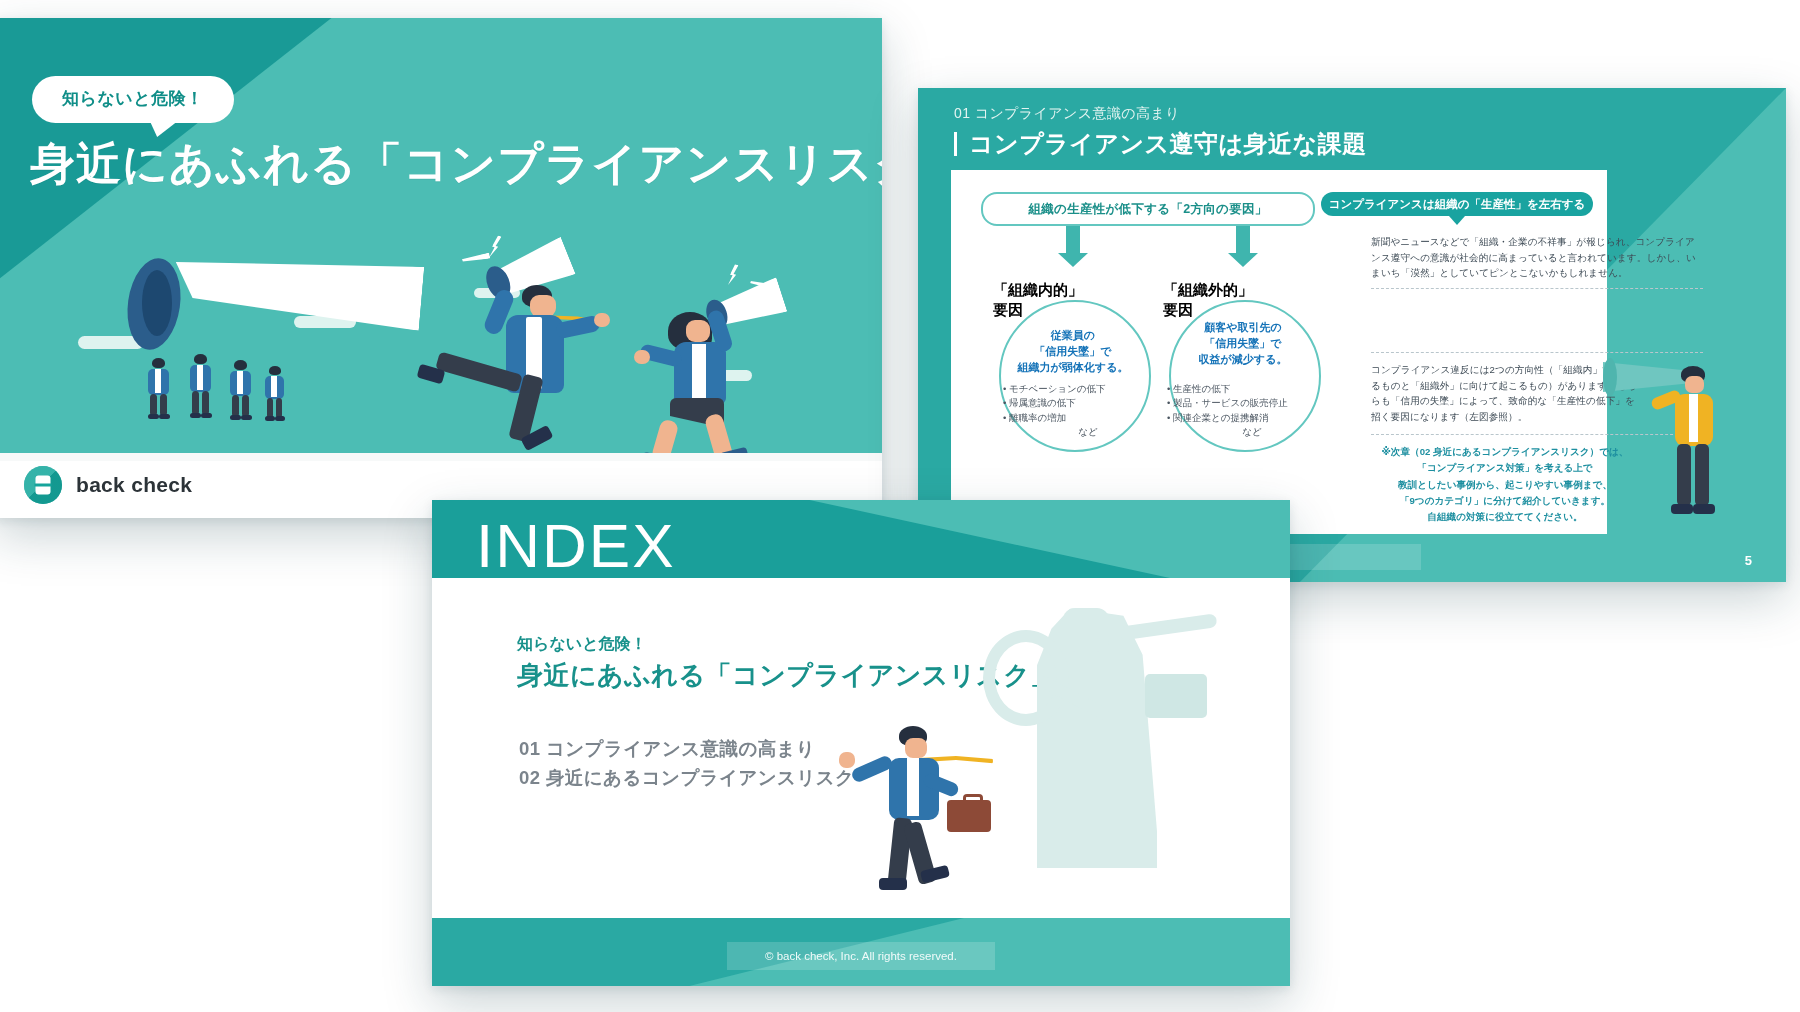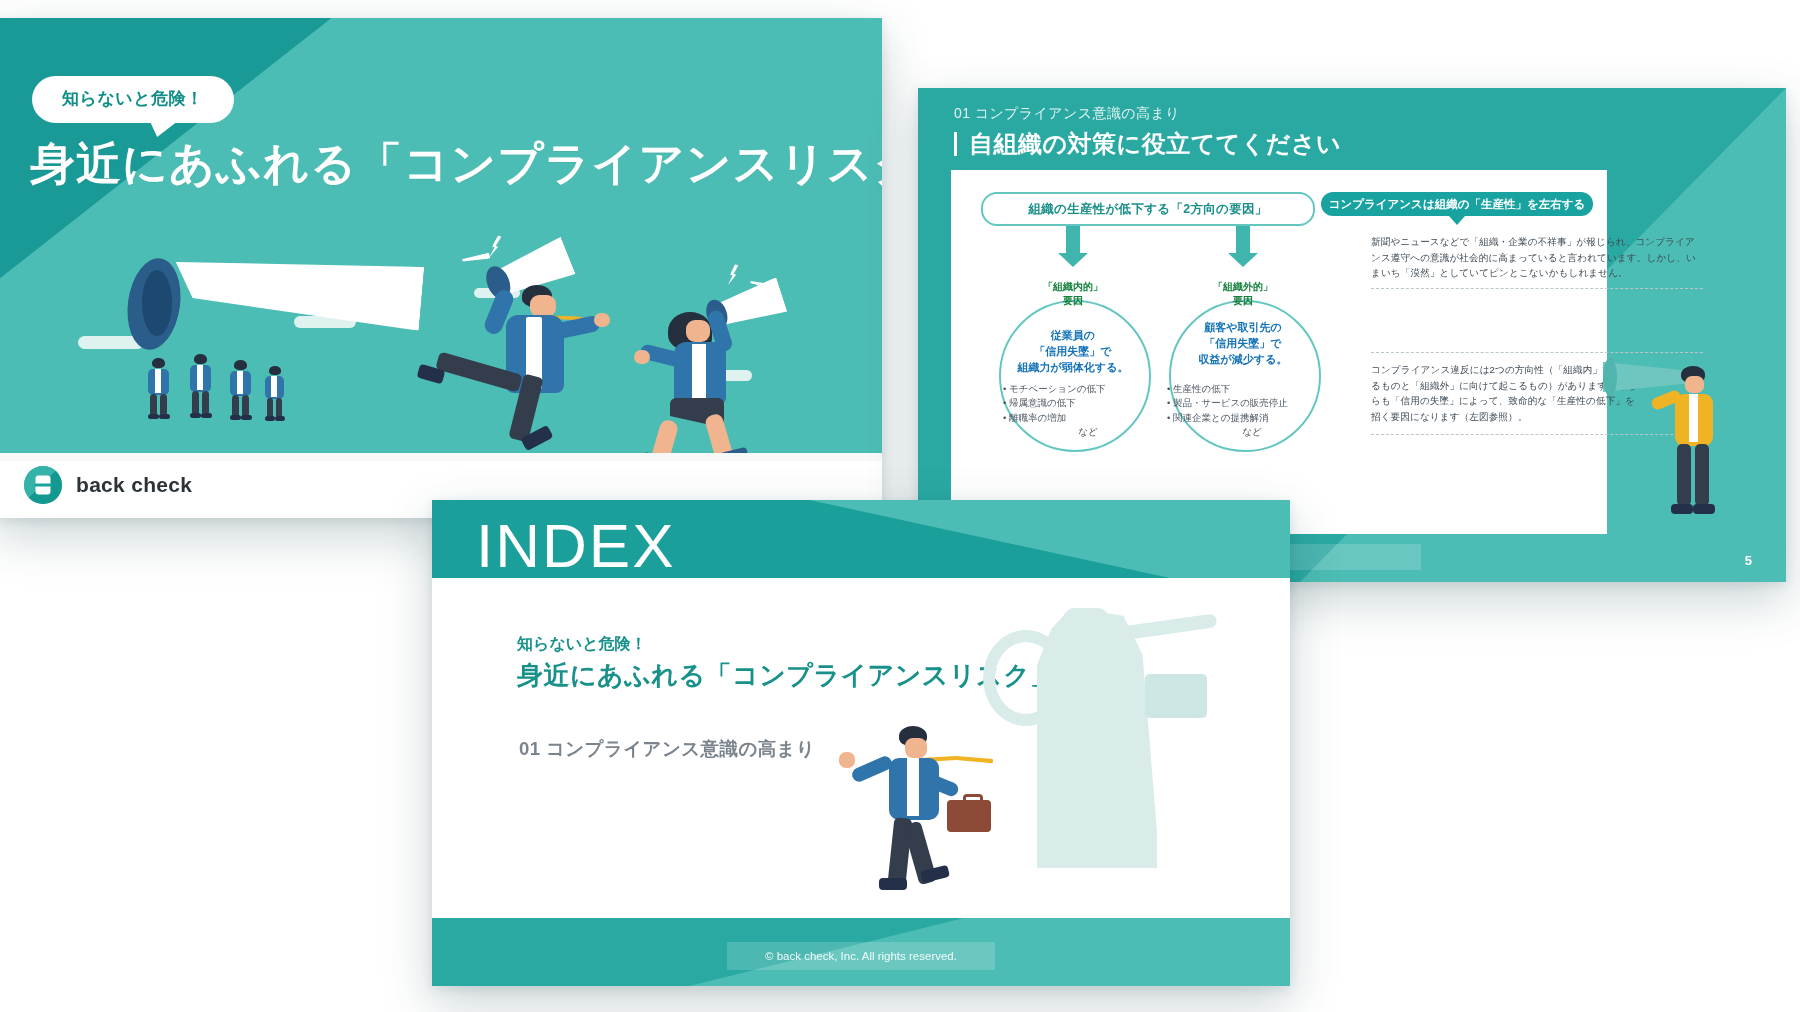--- a/index.html
+++ b/index.html
@@ -74,22 +74,22 @@
 
   
   .pill{position:absolute;left:30px;top:22px;width:330px;height:30px;border:2px solid #63c7c0;
         border-radius:16px;display:flex;align-items:center;justify-content:center;
         color:#1a8f89;font-weight:bold;font-size:12.5px;letter-spacing:.3px;}
   .arrow-d{position:absolute;width:14px;background:#3fb5ae;}
   .arrow-d:after{content:"";position:absolute;left:-8px;bottom:-13px;width:0;height:0;
         border-left:15px solid transparent;border-right:15px solid transparent;
         border-top:14px solid #3fb5ae;}
   .circ{position:absolute;width:148px;height:148px;border:2px solid #63c7c0;border-radius:50%;}
-  .circ-head{position:absolute;width:160px;text-align:center;color:#15803d;font-weight:bold;
-        font-size:10px;line-height:1.35;}
+  .circ-head{position:absolute;width:160px;text-align:left;color:#000000;font-weight:bold;
+        font-size:15px;line-height:1.35;}
   .circ-lead{position:absolute;width:160px;text-align:center;color:#1573b8;font-weight:bold;
         font-size:11px;line-height:1.45;}
   .circ-list{position:absolute;width:170px;text-align:left;color:#4a5560;font-size:9.5px;
         line-height:1.5;}
   .circ-list .na{display:block;text-align:center;}
 
   
   .banner{position:absolute;right:14px;top:22px;width:272px;height:24px;background:#19a3a0;
         border-radius:13px;display:flex;align-items:center;justify-content:center;
         color:#fff;font-weight:bold;font-size:11.5px;}
@@ -251,21 +251,21 @@
     </div>
   </div>
 
   <div class="slide shadow-lg" id="slide-content">
     <div class="bg"></div>
     <div class="bg-d"></div>
 
     <div class="sc-eyebrow">01 コンプライアンス意識の高まり</div>
     <div class="sc-title">
       <span class="bar"></span>
-      <span>自組織の対策に役立ててください</span>
+      <span>コンプライアンス遵守は身近な課題</span>
     </div>
 
     <div class="sc-card">
 
       <div class="pill">組織の生産性が低下する「2方向の要因」</div>
 
       <div class="arrow-d" style="left:115px;top:56px;height:28px;"></div>
       <div class="arrow-d" style="left:285px;top:56px;height:28px;"></div>
 
       <div class="circ" style="left:48px;top:130px;"></div>
@@ -305,20 +305,25 @@
       <div class="banner">コンプライアンスは組織の「生産性」を左右する</div>
 
       <div class="para" style="left:420px;top:64px;width:332px;">新聞やニュースなどで「組織・企業の不祥事」が報じられ、コンプライアンス遵守への意識が社会的に高まっていると言われています。しかし、いまいち「漠然」としていてピンとこないかもしれません。</div>
       <div class="dash" style="left:420px;top:118px;width:332px;"></div>
 
       <div class="dash" style="left:420px;top:182px;width:332px;"></div>
 
       <div class="para" style="left:420px;top:192px;width:270px;">コンプライアンス違反には2つの方向性（「組織内」で起こるものと「組織外」に向けて起こるもの）があります。どちらも「信用の失墜」によって、致命的な「生産性の低下」を招く要因になります（左図参照）。</div>
       <div class="dash" style="left:420px;top:264px;width:332px;"></div>
 
+      <div class="note" style="left:404px;top:274px;width:300px;white-space:pre-line;">※次章（02 身近にあるコンプライアンスリスク）では、
+「コンプライアンス対策」を考える上で
+教訓としたい事例から、起こりやすい事例まで、
+「9つのカテゴリ」に分けて紹介していきます。
+自組織の対策に役立ててください。</div>
 
       <div class="megaphone" style="left:652px;top:186px;width:92px;height:44px;">
         <div class="mg-cone" style="left:0;top:6px;width:84px;height:30px;background:#6fc6c0;
              clip-path:polygon(0 0,100% 28%,100% 72%,0 100%);"></div>
         <div class="mg-rim" style="left:0px;top:2px;width:14px;height:38px;background:#4fb5ae;"></div>
       </div>
       <div class="person" style="left:714px;top:196px;width:58px;height:160px;">
         <div class="hair" style="left:16px;top:0;width:24px;height:17px;"></div>
         <div class="skin" style="left:20px;top:10px;width:19px;height:17px;border-radius:7px;"></div>
         <div class="jacket" style="left:10px;top:28px;width:38px;height:52px;border-radius:9px;background:#f0b323;"></div>
@@ -342,20 +347,21 @@
     <div class="bottom"></div>
     <div class="bottom-d"></div>
 
     <div class="idx-title">INDEX</div>
 
     <div class="idx-card">
       <div class="idx-kicker">知らないと危険！</div>
       <div class="idx-head">身近にあふれる「コンプライアンスリスク」</div>
       <div class="idx-list">
         <div>01 コンプライアンス意識の高まり</div>
+        <div>02 身近にあるコンプライアンスリスク</div>
       </div>
 
       <div style="position:absolute;left:500px;top:22px;width:250px;height:280px;">
         <div style="position:absolute;left:70px;top:0;width:120px;height:260px;background:#d9ecea;
              border-radius:40px 40px 0 0;clip-path:polygon(28% 0,72% 3%,88% 18%,100% 86%,100% 100%,0 100%,0 22%,12% 8%);"></div>
         <div style="position:absolute;left:96px;top:0;width:46px;height:44px;background:#d9ecea;border-radius:12px;"></div>
         <div style="position:absolute;left:152px;top:12px;width:98px;height:14px;background:#d9ecea;
              border-radius:8px;transform:rotate(-8deg);"></div>
         <div style="position:absolute;left:178px;top:66px;width:62px;height:44px;background:#cfe7e4;border-radius:5px;"></div>
         <div style="position:absolute;left:16px;top:22px;width:62px;height:72px;border:12px solid #d9ecea;

